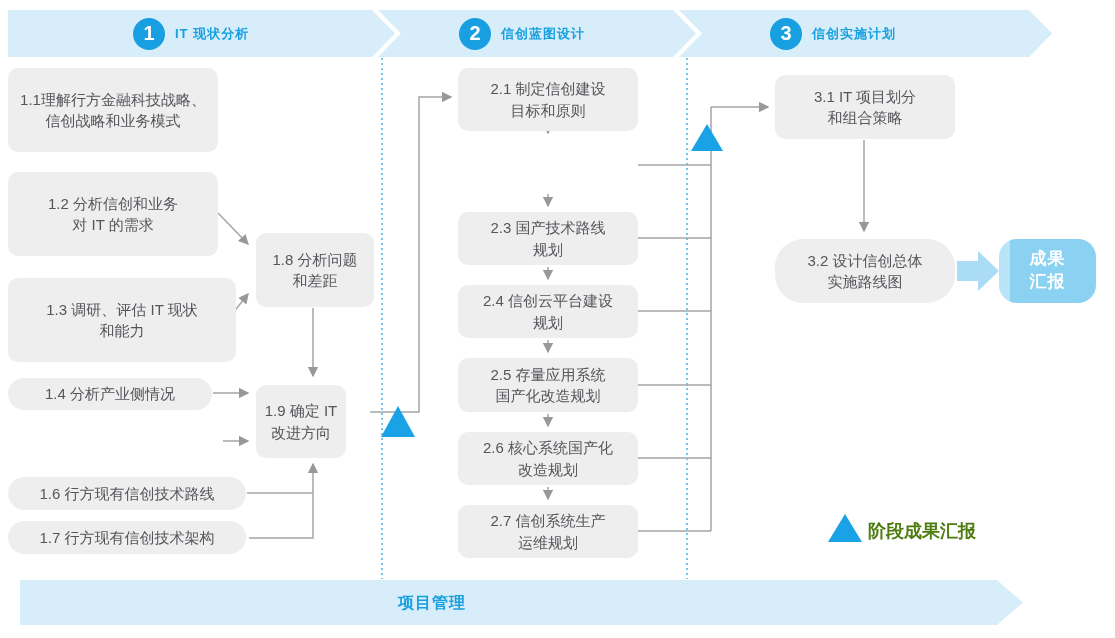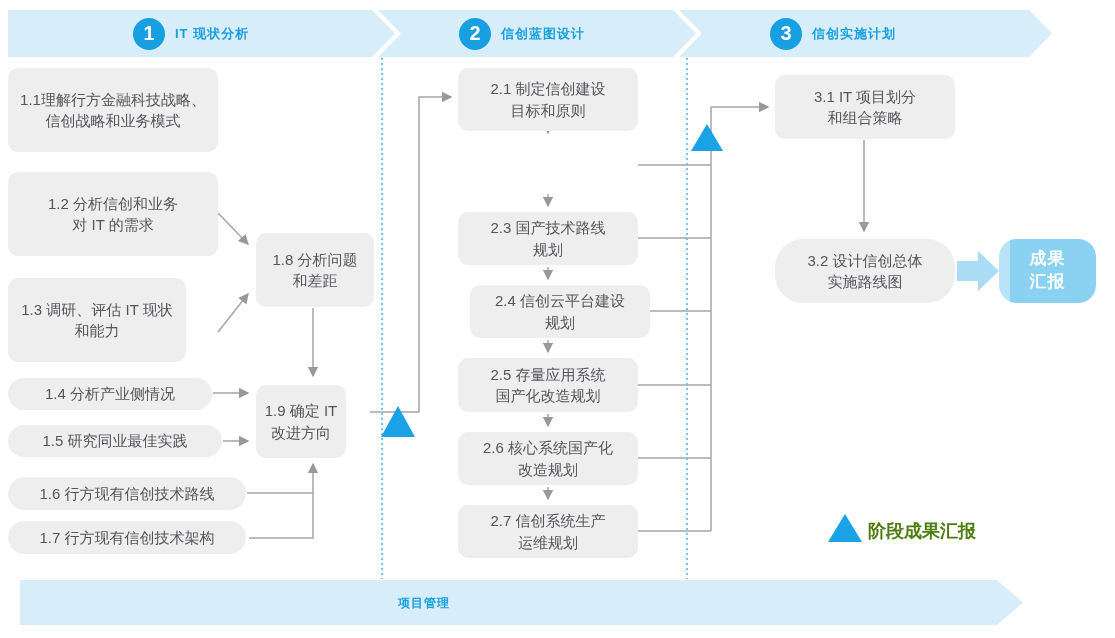--- a/index.html
+++ b/index.html
@@ -27,47 +27,47 @@
   #banner2 .banner-inner { left:81px; }
   #banner3 .banner-inner { left:91px; }
 
   
   #footer-banner {
     position:absolute; left:20px; top:580px; width:1003px; height:45px; background:#d7edf9;
     clip-path:polygon(0 0,977px 0,100% 50%,977px 100%,0 100%);
   }
   .footer-label {
     position:absolute; top:50%; transform:translateY(-50%);
-    color:#189fe0; font-weight:bold; font-size:12px; letter-spacing:1px; white-space:nowrap;
+    color:#189fe0; font-weight:bold; font-size:16px; letter-spacing:1px; white-space:nowrap;
   }
   #footer-label-left  { left:378px; }
   #footer-label-right { left:573px;margin-top:36px; }
 
   
   .box {
     position:absolute; background:#eeeeef; color:#55565a;
     border-radius:10px; font-size:15px; line-height:1.42; text-align:center;
     display:flex; flex-direction:column; align-items:center; justify-content:center;
     white-space:nowrap;
   }
   .pill { border-radius:17px; }
 
   #b1_1 { left:8px;   top:68px;  width:210px; height:84px; }
   #b1_2 { left:8px;   top:172px; width:210px; height:84px; }
-  #b1_3 { left:8px;   top:278px; width:178px; height:84px; }
+  #b1_3 { left:8px;   top:278px; width:228px; height:84px; }
   #b1_4 { left:8px;   top:378px; width:204px; height:32px; }
   #b1_5 { left:8px;   top:425px; width:214px; height:32px; }
   #b1_6 { left:8px;   top:477px; width:238px; height:33px; }
   #b1_7 { left:8px;   top:521px; width:238px; height:33px; }
   #b1_8 { left:256px; top:233px; width:118px; height:74px; }
   #b1_9 { left:256px; top:385px; width:90px; height:73px; }
   #b2_1 { left:458px; top:68px;  width:180px; height:63px; }
   #b2_2 { left:458px; top:139px; width:180px; height:53px; }
   #b2_3 { left:458px; top:212px; width:180px; height:53px; }
-  #b2_4 { left:458px; top:285px; width:180px; height:53px;margin-left:12px; }
+  #b2_4 { left:458px; top:285px; width:180px; height:53px; }
   #b2_5 { left:458px; top:358px; width:180px; height:54px; }
   #b2_6 { left:458px; top:432px; width:180px; height:53px; }
   #b2_7 { left:458px; top:505px; width:180px; height:53px; }
   #b3_1 { left:775px; top:75px;  width:180px; height:64px; }
   #b3_2 { left:775px; top:239px; width:180px; height:64px;border-radius:28px; }
 
   
   #deliverable {
     position:absolute; left:999px; top:239px; width:97px; height:64px;
     background:linear-gradient(90deg,#b9e4f8 0,#b9e4f8 11px,#8ad1f2 11px);
@@ -157,23 +157,20 @@
     <div>1.2 分析信创和业务</div>
     <div>对 IT 的需求</div>
   </div>
   <div class="box" id="b1_3">
     <div>1.3 调研、评估 IT 现状</div>
     <div>和能力</div>
   </div>
   <div class="box pill" id="b1_4">
     <div>1.4 分析产业侧情况</div>
   </div>
-  <div class="box pill" id="b1_5">
-    <div>1.5 研究同业最佳实践</div>
-  </div>
   <div class="box pill" id="b1_6">
     <div>1.6 行方现有信创技术路线</div>
   </div>
   <div class="box pill" id="b1_7">
     <div>1.7 行方现有信创技术架构</div>
   </div>
   <div class="box" id="b1_8">
     <div>1.8 分析问题</div>
     <div>和差距</div>
   </div>

